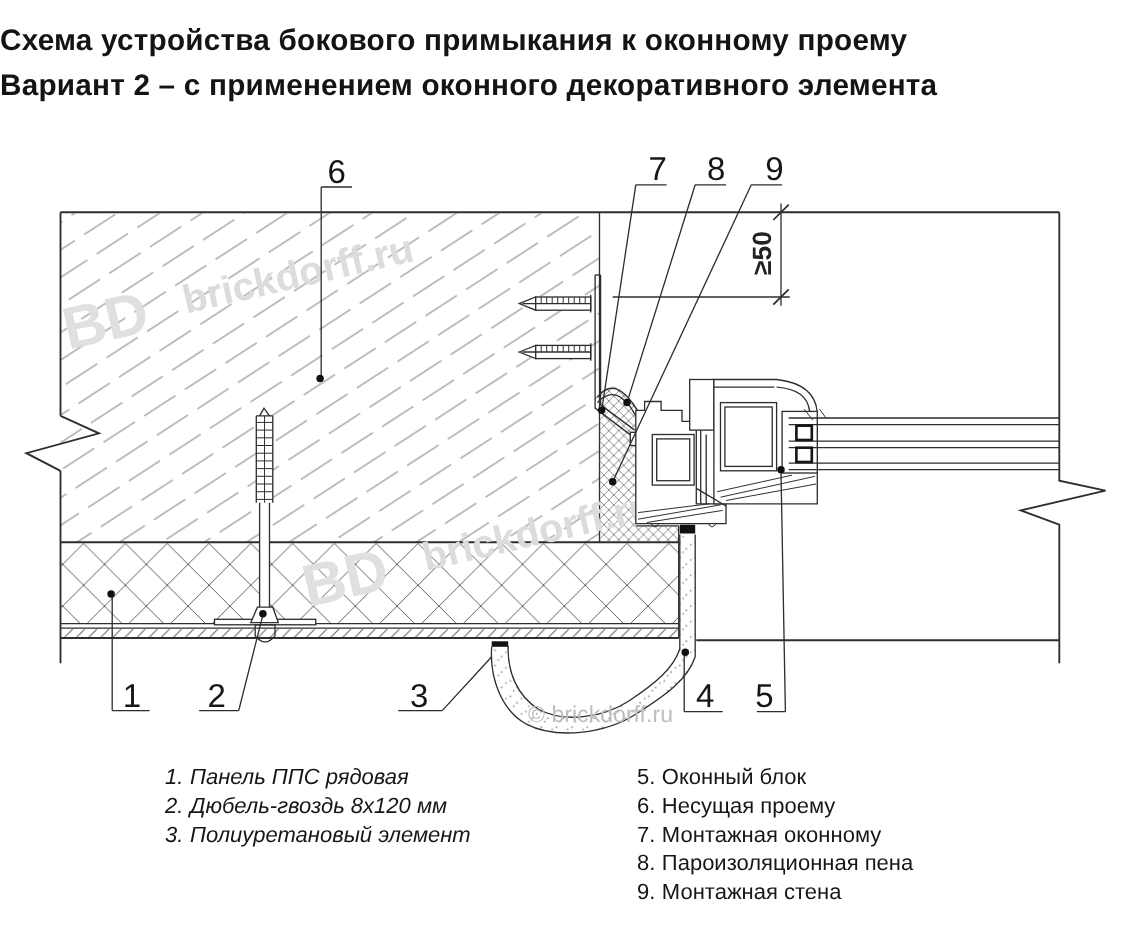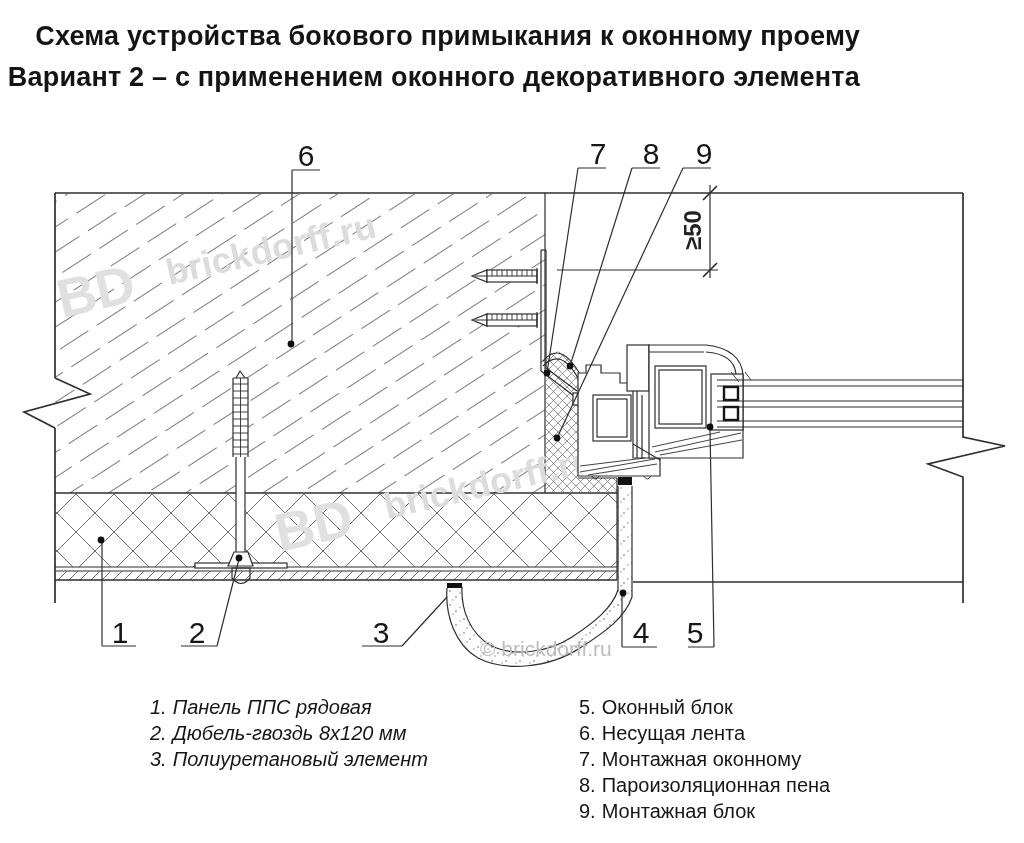--- a/index.html
+++ b/index.html
@@ -1,18 +1,18 @@
 <!DOCTYPE html>
 <html><head>
 <meta charset="utf-8">
 <style>
   html,body{margin:0;padding:0;background:#ffffff;}
   .page{position:relative;width:1024px;height:843px;background:#fff;overflow:hidden;
         font-family:"Liberation Sans",sans-serif;color:#161616;}
-  .title{position:absolute;left:0;top:16px;width:860px;text-align:right;
+  .title{position:absolute;left:0;top:16px;width:860px;text-align:left;
          font-weight:bold;font-size:27px;line-height:41px;letter-spacing:0.2px;color:#141414;}
   .drawing{position:absolute;left:0;top:0;}
   .legend{position:absolute;top:694px;font-size:20px;line-height:26px;color:#161616;}
   .legend-left{left:150px;width:470px;font-style:italic;}
   .legend-right{left:579px;width:360px;}
   .li span.num{margin-right:6px;}
   
   .ln{stroke:#2e2e2e;stroke-width:1.2;fill:none;}
   .thick{stroke-width:1.7;}
   .thin{stroke-width:0.9;}
@@ -217,19 +217,19 @@
     <text class="wm-copy" x="480" y="656">© brickdorff.ru</text>
   </svg>
 
   <div class="legend legend-left">
     <div class="li"><span class="num">1.</span><span>Панель ППС рядовая</span></div>
     <div class="li"><span class="num">2.</span><span>Дюбель-гвоздь 8х120 мм</span></div>
     <div class="li"><span class="num">3.</span><span>Полиуретановый элемент</span></div>
   </div>
   <div class="legend legend-right">
     <div class="li"><span class="num">5.</span><span>Оконный блок</span></div>
-    <div class="li"><span class="num">6.</span><span>Несущая лента</span></div>
+    <div class="li"><span class="num">6.</span><span>Несущая проему</span></div>
     <div class="li"><span class="num">7.</span><span>Монтажная оконному</span></div>
     <div class="li"><span class="num">8.</span><span>Пароизоляционная пена</span></div>
-    <div class="li"><span class="num">9.</span><span>Монтажная блок</span></div>
+    <div class="li"><span class="num">9.</span><span>Монтажная стена</span></div>
   </div>
 
 </div>
 
 </body></html>

